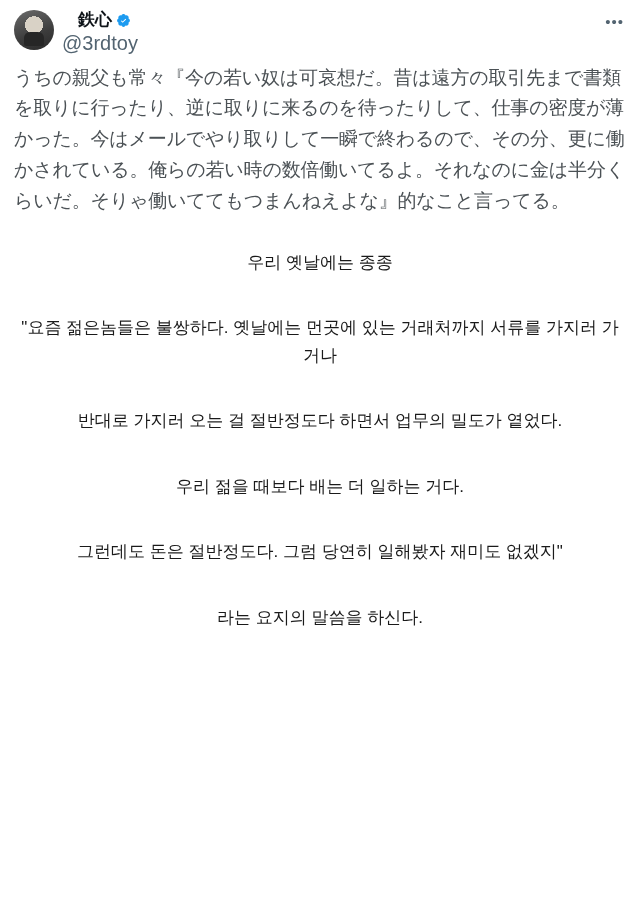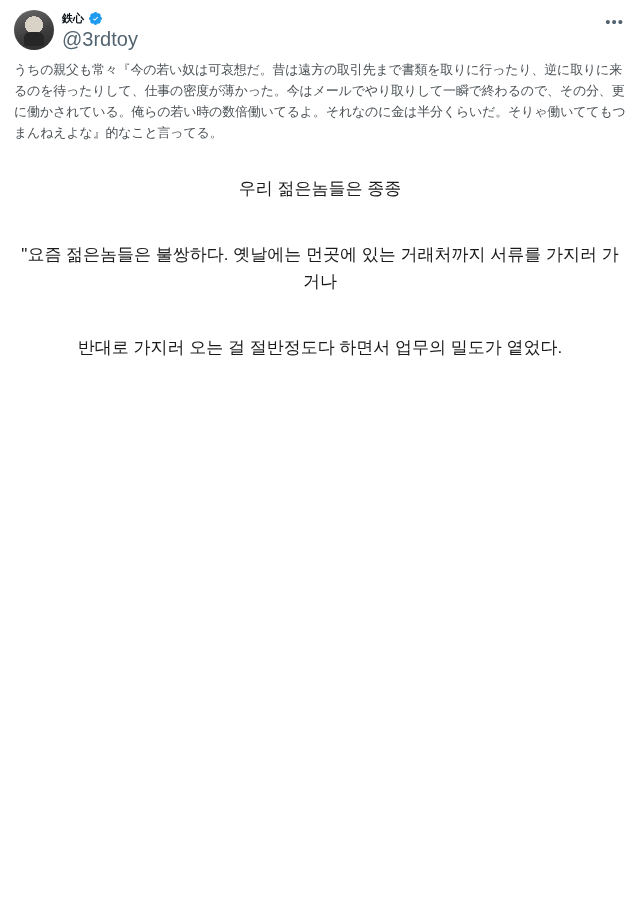--- a/index.html
+++ b/index.html
@@ -59,23 +59,24 @@
     justify-content: center;
     padding-top: 1px;
   }
   .name-row {
     display: flex;
     align-items: center;
     gap: 4px;
     line-height: 1.1;
   }
   .display-name {
-    font-size: 11px;
+    font-size: 17px;
     font-weight: bold;
     color: #0f1419;
+    margin-left: 16px;
   }
   .verified {
     width: 15px;
     height: 15px;
     display: inline-block;
   }
   .handle {
     font-size: 20px;
     color: #536471;
     margin-top: 2px;
@@ -85,21 +86,21 @@
     right: 16px;
     top: 14px;
     color: #536471;
     font-size: 15px;
     letter-spacing: 1px;
     line-height: 1;
     cursor: pointer;
   }
   .tweet-body {
     margin-top: 8px;
-    font-size: 13px;
+    font-size: 19px;
     line-height: 1.62;
     color: #4b5155;
     letter-spacing: -0.2px;
     word-break: break-all;
   }
 
   
   .translation {
     padding: 26px 18px 0 18px;
     font-size: 17px;
@@ -137,18 +138,21 @@
         <div class="handle">@3rdtoy</div>
       </div>
     </div>
 
     <div class="more-btn">•••</div>
 
     <div class="tweet-body">うちの親父も常々『今の若い奴は可哀想だ。昔は遠方の取引先まで書類を取りに行ったり、逆に取りに来るのを待ったりして、仕事の密度が薄かった。今はメールでやり取りして一瞬で終わるので、その分、更に働かされている。俺らの若い時の数倍働いてるよ。それなのに金は半分くらいだ。そりゃ働いててもつまんねえよな』的なこと言ってる。</div>
   </div>
 
   <div class="translation">
-    <p class="para">우리 젊은놈들은 종종</p>
+    <p class="para">우리 옛날에는 종종</p>
     <p class="para">"요즘 젊은놈들은 불쌍하다. 옛날에는 먼곳에 있는 거래처까지 서류를 가지러 가거나</p>
     <p class="para">반대로 가지러 오는 걸 절반정도다 하면서 업무의 밀도가 옅었다.</p>
+    <p class="para">우리 젊을 때보다 배는 더 일하는 거다.</p>
+    <p class="para">그런데도 돈은 절반정도다. 그럼 당연히 일해봤자 재미도 없겠지"</p>
+    <p class="para last">라는 요지의 말씀을 하신다.</p>
   </div>
 
 </div>
 
 </body></html>

